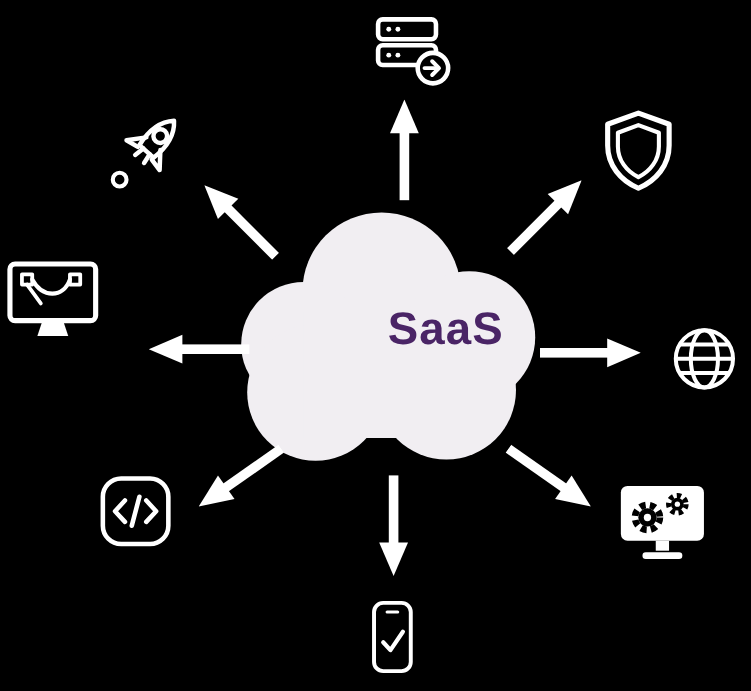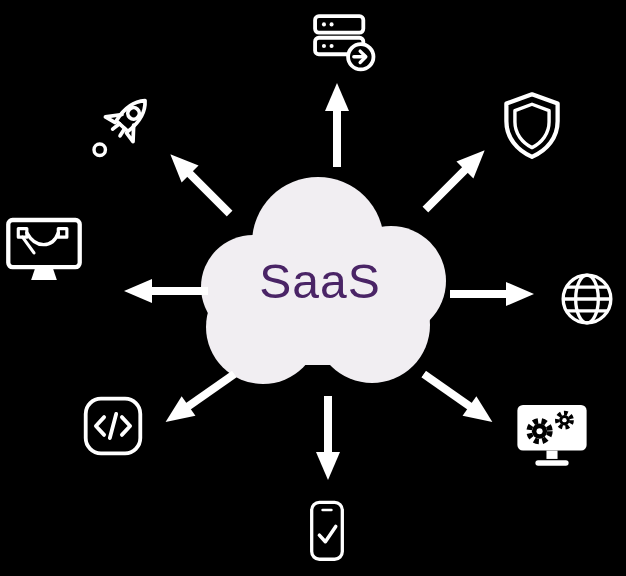--- a/index.html
+++ b/index.html
@@ -3,21 +3,21 @@
 <meta charset="utf-8">
 <style>
   html,body{margin:0;padding:0;background:#000;}
   .stage{
     position:relative;width:626px;height:576px;background:#000;
     overflow:hidden;font-family:"Liberation Sans",sans-serif;
   }
   .cloud-svg{position:absolute;left:0;top:0;}
   .saas-label{
     position:absolute;left:220px;top:254px;width:200px;
-    text-align:center;font-size:48px;font-weight:normal;
+    text-align:right;font-size:38px;font-weight:bold;
     letter-spacing:1px;color:#4A2466;
   }
   .arrow{position:absolute;width:84px;height:32px;}
   .arrow svg{display:block;}
   .node{position:absolute;}
   .node svg{display:block;}
   
   .arrow-top{left:295px;top:109px;transform:rotate(-90deg);}
   .arrow-top-right{left:413px;top:164px;transform:rotate(-45deg);}
   .arrow-right{left:450px;top:278px;}

